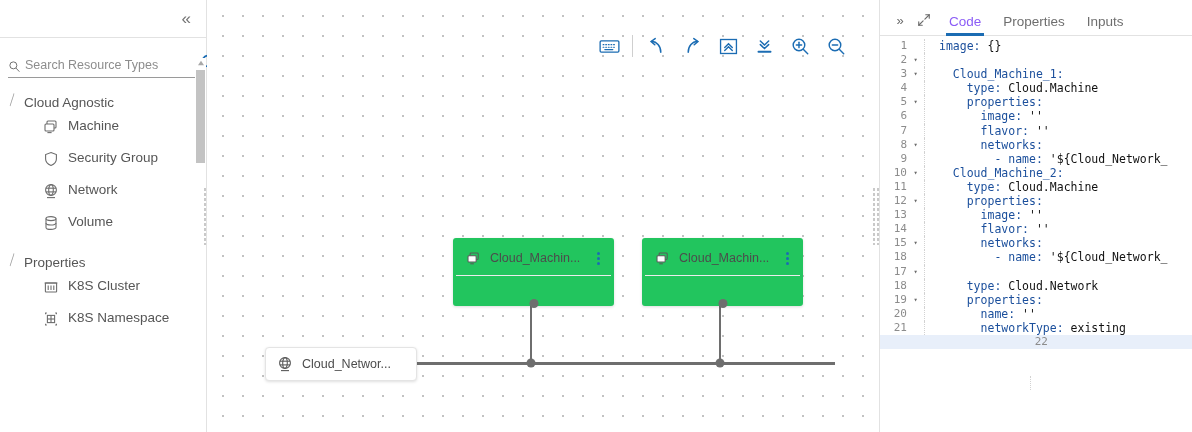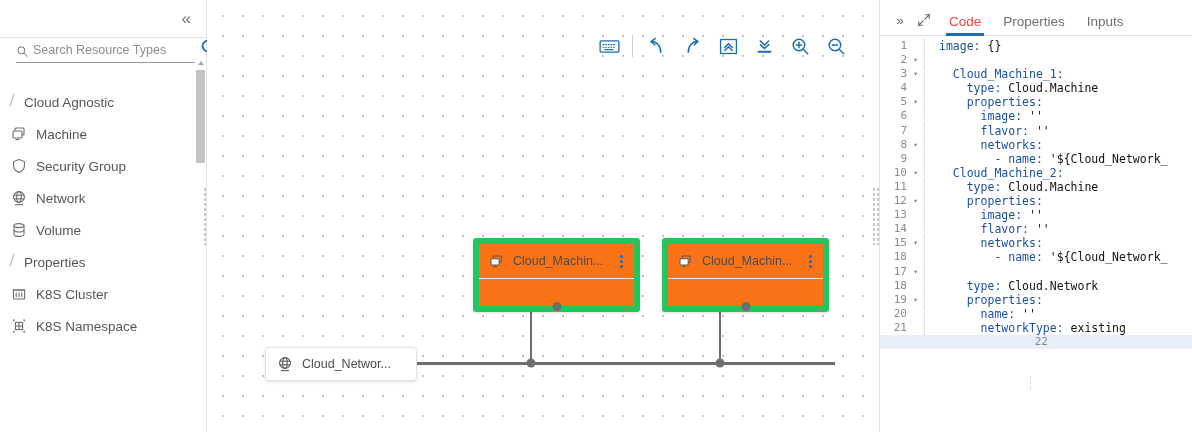--- a/index.html
+++ b/index.html
@@ -12,36 +12,36 @@
   .app{display:flex;width:1192px;height:432px;position:relative;}
 
   
   .sidebar{width:206px;height:432px;background:#fff;position:relative;
            display:flex;flex-direction:column;flex:0 0 206px;}
   .sb-top{height:37px;display:flex;align-items:center;justify-content:flex-end;
           padding-right:12px;box-sizing:border-box;}
   .collapse-btn{color:#737373;font-size:17px;line-height:1;cursor:pointer;
                 padding:2px 4px;letter-spacing:-1px;}
   .sb-divider{height:1px;background:#e2e2e2;margin:0;}
-  .search-row{height:40px;display:flex;align-items:flex-start;padding:0 10px 0 8px;
-              box-sizing:border-box;position:relative;margin-left:8px;}
+  .search-row{height:40px;display:flex;align-items:flex-end;padding:0 10px 0 8px;
+              box-sizing:border-box;position:relative;}
   .search-wrap{display:flex;align-items:center;flex:1;border-bottom:1px solid #9a9a9a;
                height:24px;position:relative;}
   .search-icon{width:13px;height:13px;flex:0 0 13px;margin-right:4px;color:#666;}
   .search-input{border:0;outline:0;background:transparent;font-size:12.5px;
                 font-family:"Liberation Sans",sans-serif;color:#6b6b6b;width:100%;
                 padding:0;}
   .search-input::placeholder{color:#8d8d8d;}
   .spinner-arc{position:absolute;right:-17px;top:1px;width:14px;height:14px;}
   .sb-list{flex:1;overflow:hidden;padding-top:8px;}
   .grp{display:flex;align-items:center;height:32px;padding-left:8px;cursor:pointer;}
   .grp .chev{width:14px;flex:0 0 14px;color:#9b9b9b;font-size:10px;
              transform:rotate(45deg);display:inline-block;margin-right:2px;}
   .grp-label{font-size:13.5px;color:#565656;}
-  .res{display:flex;align-items:center;height:32px;padding-left:10px;cursor:pointer;}
+  .res{display:flex;height:32px;padding-left:42px;cursor:pointer;}
   .res .ricon{width:18px;height:18px;flex:0 0 18px;margin-right:8px;color:#6d6d6d;}
   .res-label{font-size:13.5px;color:#565656;}
   
   .sb-scroll{position:absolute;right:0;top:58px;width:11px;bottom:0;background:#fff;}
   .sb-scroll .track{position:absolute;top:12px;bottom:0;left:0;width:11px;background:#fff;}
   .sb-scroll .thumb{position:absolute;top:12px;left:1px;width:9px;height:93px;
                     background:#c3c3c3;border-radius:0;}
   .sb-scroll .uparrow{position:absolute;top:0;left:1px;width:9px;height:10px;
                       display:flex;align-items:center;justify-content:center;color:#999;}
   
@@ -56,23 +56,23 @@
     background-color:#ffffff;
     background-image:radial-gradient(#c2c2c2 0.9px, transparent 1px);
     background-size:20px 20px;background-position:6px 6px;}
   .toolbar{position:absolute;top:33px;right:25px;display:flex;align-items:center;gap:0;
            z-index:5;}
   .tb-btn{width:26px;height:26px;display:flex;align-items:center;justify-content:center;
           color:#1b6cb3;cursor:pointer;margin:0 5px;}
   .tb-sep{width:1px;height:22px;background:#cfcfcf;margin:0 5px;}
 
   
-  .node-machine{position:absolute;width:155px;height:62px;background:#f97316;
-      border:6px solid #22c55e;border-radius:3px;
-      box-shadow:0 1px 3px rgba(0,0,0,.14);z-index:4;margin-left:20px;}
+  .node-machine{position:absolute;width:155px;height:62px;background:#22c55e;
+      border:3px solid #22c55e;border-radius:3px;
+      box-shadow:0 1px 3px rgba(0,0,0,.14);z-index:4;}
   .node-head{height:34px;display:flex;align-items:center;padding:0 6px 0 9px;
              box-sizing:border-box;}
   .node-icon{width:17px;height:17px;flex:0 0 17px;margin-right:8px;color:#5a5a5a;}
   .node-title{font-size:12.5px;color:#4c4c4c;flex:1;white-space:nowrap;overflow:hidden;}
   .kebab{width:14px;flex:0 0 14px;display:flex;flex-direction:column;align-items:center;
          justify-content:center;gap:2px;cursor:pointer;}
   .kebab i{width:3px;height:3px;border-radius:50%;background:#1b6cb3;display:block;}
   .node-body{border-top:1px solid #ececec;height:27px;}
   .port{position:absolute;width:9px;height:9px;border-radius:50%;background:#6e6e6e;
         left:50%;bottom:-5px;transform:translateX(-50%);z-index:6;}
@@ -90,21 +90,21 @@
 
   
   .code-col{width:312px;flex:0 0 312px;height:432px;background:#fff;position:relative;
             display:flex;flex-direction:column;}
   .code-tabs{height:36px;display:flex;align-items:flex-end;padding-left:10px;
              box-sizing:border-box;border-bottom:1px solid #e2e2e2;}
   .ct-ico{width:20px;height:30px;display:flex;align-items:center;justify-content:center;
           color:#6b6b6b;cursor:pointer;margin-right:4px;font-size:13px;}
   .tab{font-size:13.5px;color:#6e6e6e;padding:0 11px 7px 11px;cursor:pointer;
        position:relative;line-height:1;}
-  .tab.active{color:#ef4444;}
+  .tab.active{color:#8b5cf6;}
   .tab.active:after{content:"";position:absolute;left:8px;right:8px;bottom:-1px;height:3px;
                     background:#1b6cb3;}
   .code-area{flex:1;position:relative;overflow:hidden;font-family:"DejaVu Sans Mono",monospace;
              font-size:11.5px;line-height:14.1px;background:#fff;padding-top:3px;}
   .cline{display:flex;height:14.1px;align-items:center;white-space:pre;}
   .cline.hl{background:#e8effa;flex-direction:column;}
   .lnum{width:30px;flex:0 0 30px;text-align:right;color:#8c8c8c;font-size:11px;
         padding-right:3px;box-sizing:border-box;}
   .fold{width:11px;flex:0 0 11px;text-align:center;color:#6b6b6b;font-size:7px;line-height:14px;}
   .gut{width:14px;flex:0 0 14px;border-left:1px dotted #d2d2d2;height:14.1px;margin-left:3px;}

